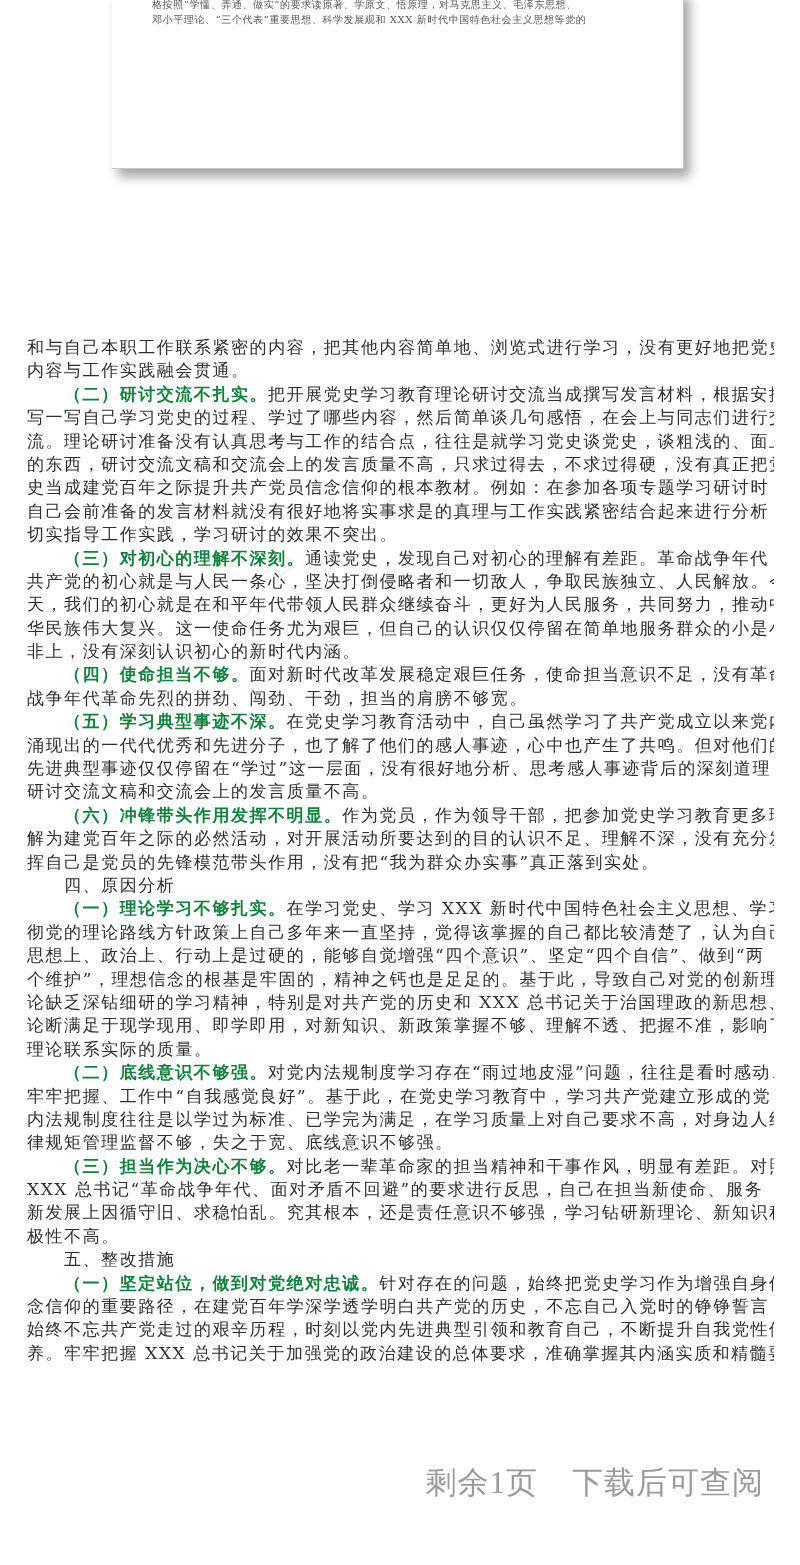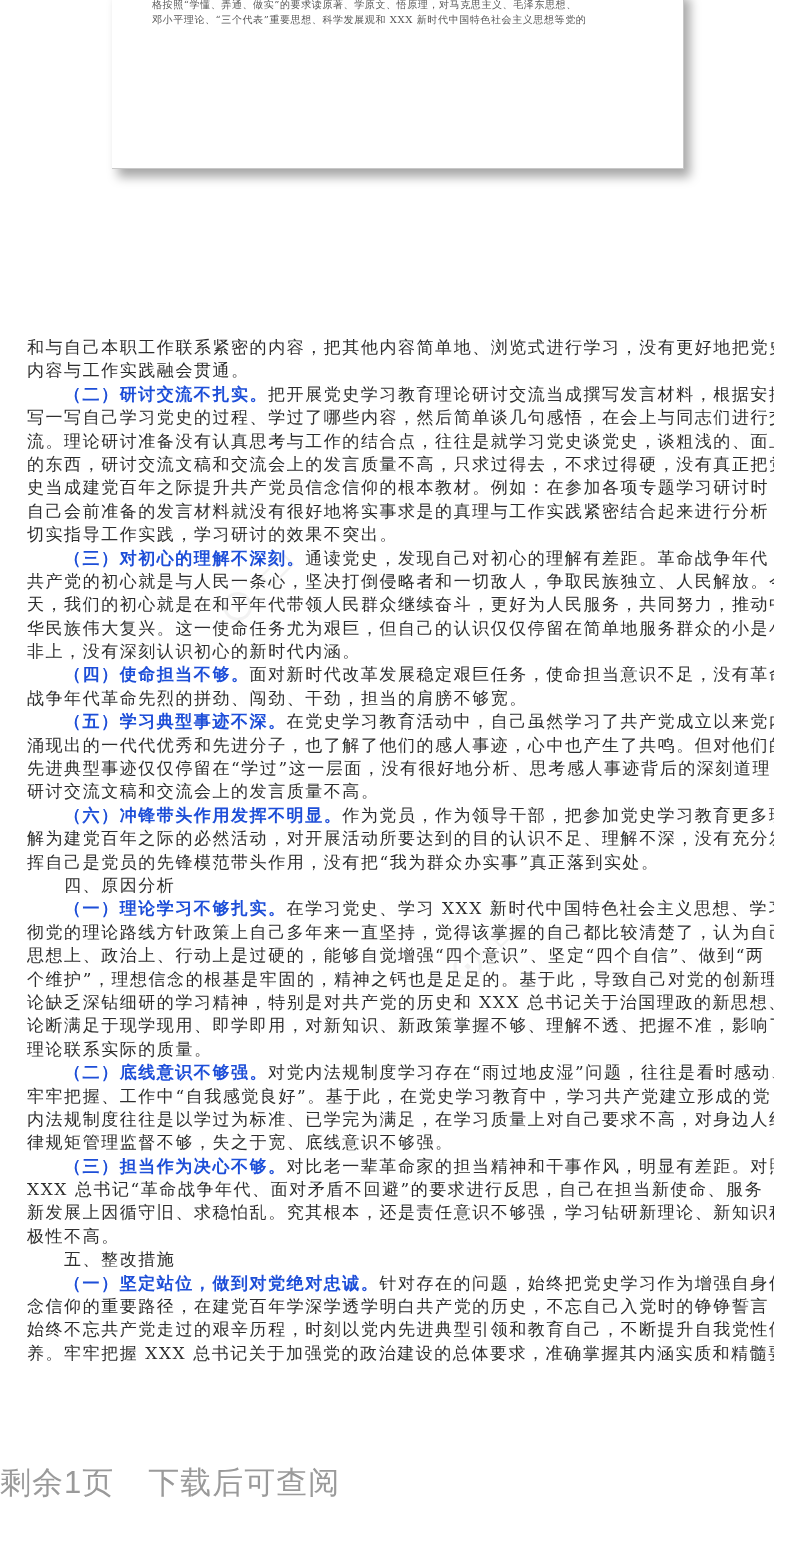--- a/index.html
+++ b/index.html
@@ -47,40 +47,40 @@
     line-height: 23.4px;
     color: #2e2e2e;
   }
   .line {
     height: 23.4px;
     white-space: nowrap;
     overflow: hidden;
     letter-spacing: 1.55px;
   }
   .line.indent { padding-left: 37px; }
-  .b { font-weight: bold; color: #1d4ed8; }
+  .b { font-weight: bold; color: #15803d; }
 
   
   .wm {
     position: absolute;
     font-family: "DejaVu Sans", sans-serif;
     font-size: 44px;
     color: rgba(0,0,0,0.05);
     transform: rotate(-45deg);
     pointer-events: none;
     white-space: nowrap;
   }
 
   .footer {
     position: absolute;
     left: 0;
     top: 1462px;
     width: 764px;
-    text-align: left;
-    font-family: Liberation Sans, sans-serif;
+    text-align: right;
+    font-family: Liberation Serif, serif;
     font-size: 31px;
     color: #9a9a9a;
     letter-spacing: 1px;
   }
   .footer .gap { display: inline-block; width: 34px; }
 </style>
 </head>
 <body>
 
 <div class="card">

